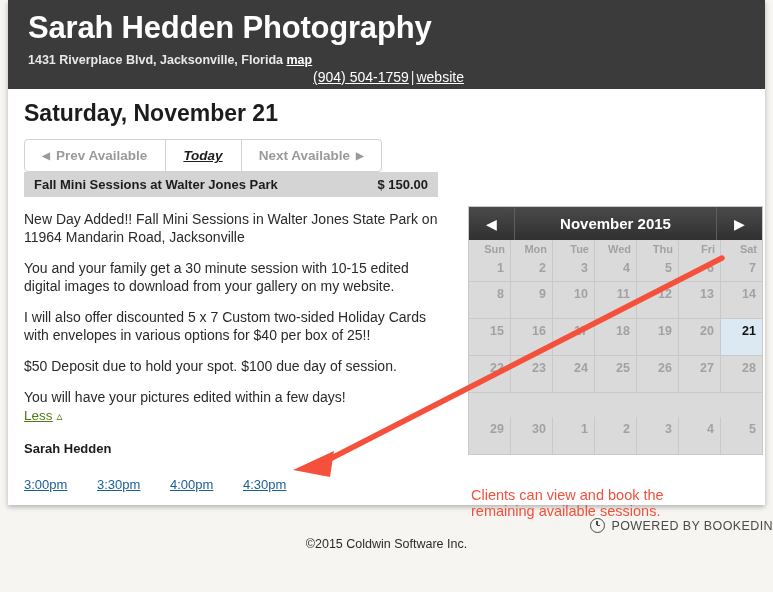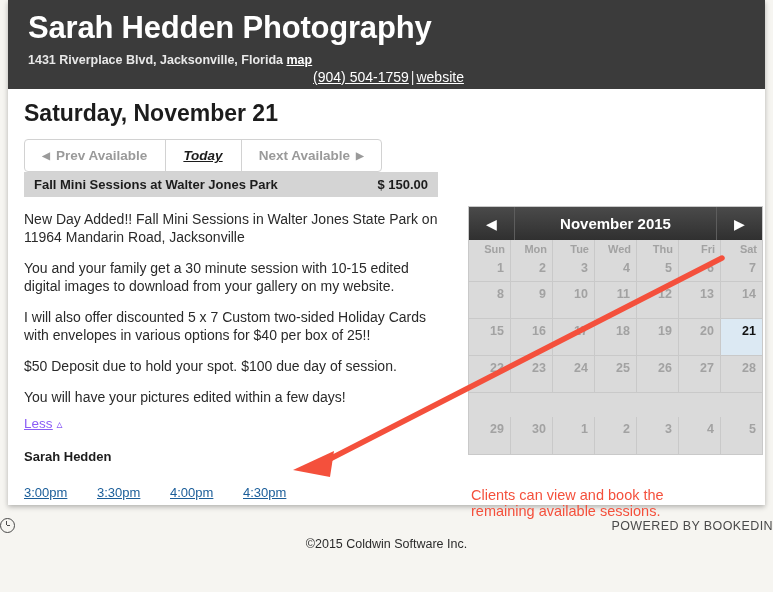--- a/index.html
+++ b/index.html
@@ -76,21 +76,21 @@
     display:flex;align-items:center;justify-content:space-between;
     padding:0 10px;box-sizing:border-box;width:414px;
   }
   .svc-name{font-size:13px;font-weight:bold;color:#1c1c1c;}
   .svc-price{font-size:13px;font-weight:bold;color:#1c1c1c;}
   .para{
     font-size:14px;color:#2a2a2a;line-height:18px;margin:13px 0 0 0;
     width:424px;
   }
   .less-link{
-    display:inline-block;margin-top:10px;font-size:13.5px;color:#8b5cf6;
+    display:inline-block;margin-top:2px;font-size:13.5px;color:#4d7c0f;
   }
   .less-link u{text-decoration:underline;}
   .chev{display:inline-block;margin-left:4px;font-size:12px;}
   .provider{
     font-size:13px;font-weight:bold;color:#1c1c1c;margin-top:17px;
   }
   .slots{display:flex;margin-top:21px;}
   .slot{
     font-size:13px;color:#1a5d99;text-decoration:underline;
     width:73px;font-weight:normal;cursor:pointer;
@@ -140,21 +140,21 @@
     position:absolute;left:463px;top:398px;width:250px;
     color:#f4503c;font-size:14.5px;line-height:16px;
   }
   .arrow-svg{position:absolute;left:0;top:0;width:773px;height:592px;pointer-events:none;}
   
   .footer{
     position:absolute;left:0;top:518px;width:773px;text-align:center;
   }
   .powered{
     font-size:12.5px;color:#4a4a4a;letter-spacing:.4px;
-    display:flex;align-items:center;justify-content:space-between;gap:6px;
+    display:flex;align-items:center;justify-content:flex-end;gap:6px;
   }
   .clock{
     width:13px;height:13px;border:1.4px solid #4a4a4a;border-radius:50%;
     position:relative;display:inline-block;
   }
   .clock:before{
     content:"";position:absolute;left:5px;top:2.2px;width:1.3px;height:4.2px;
     background:#4a4a4a;
   }
   .clock:after{

